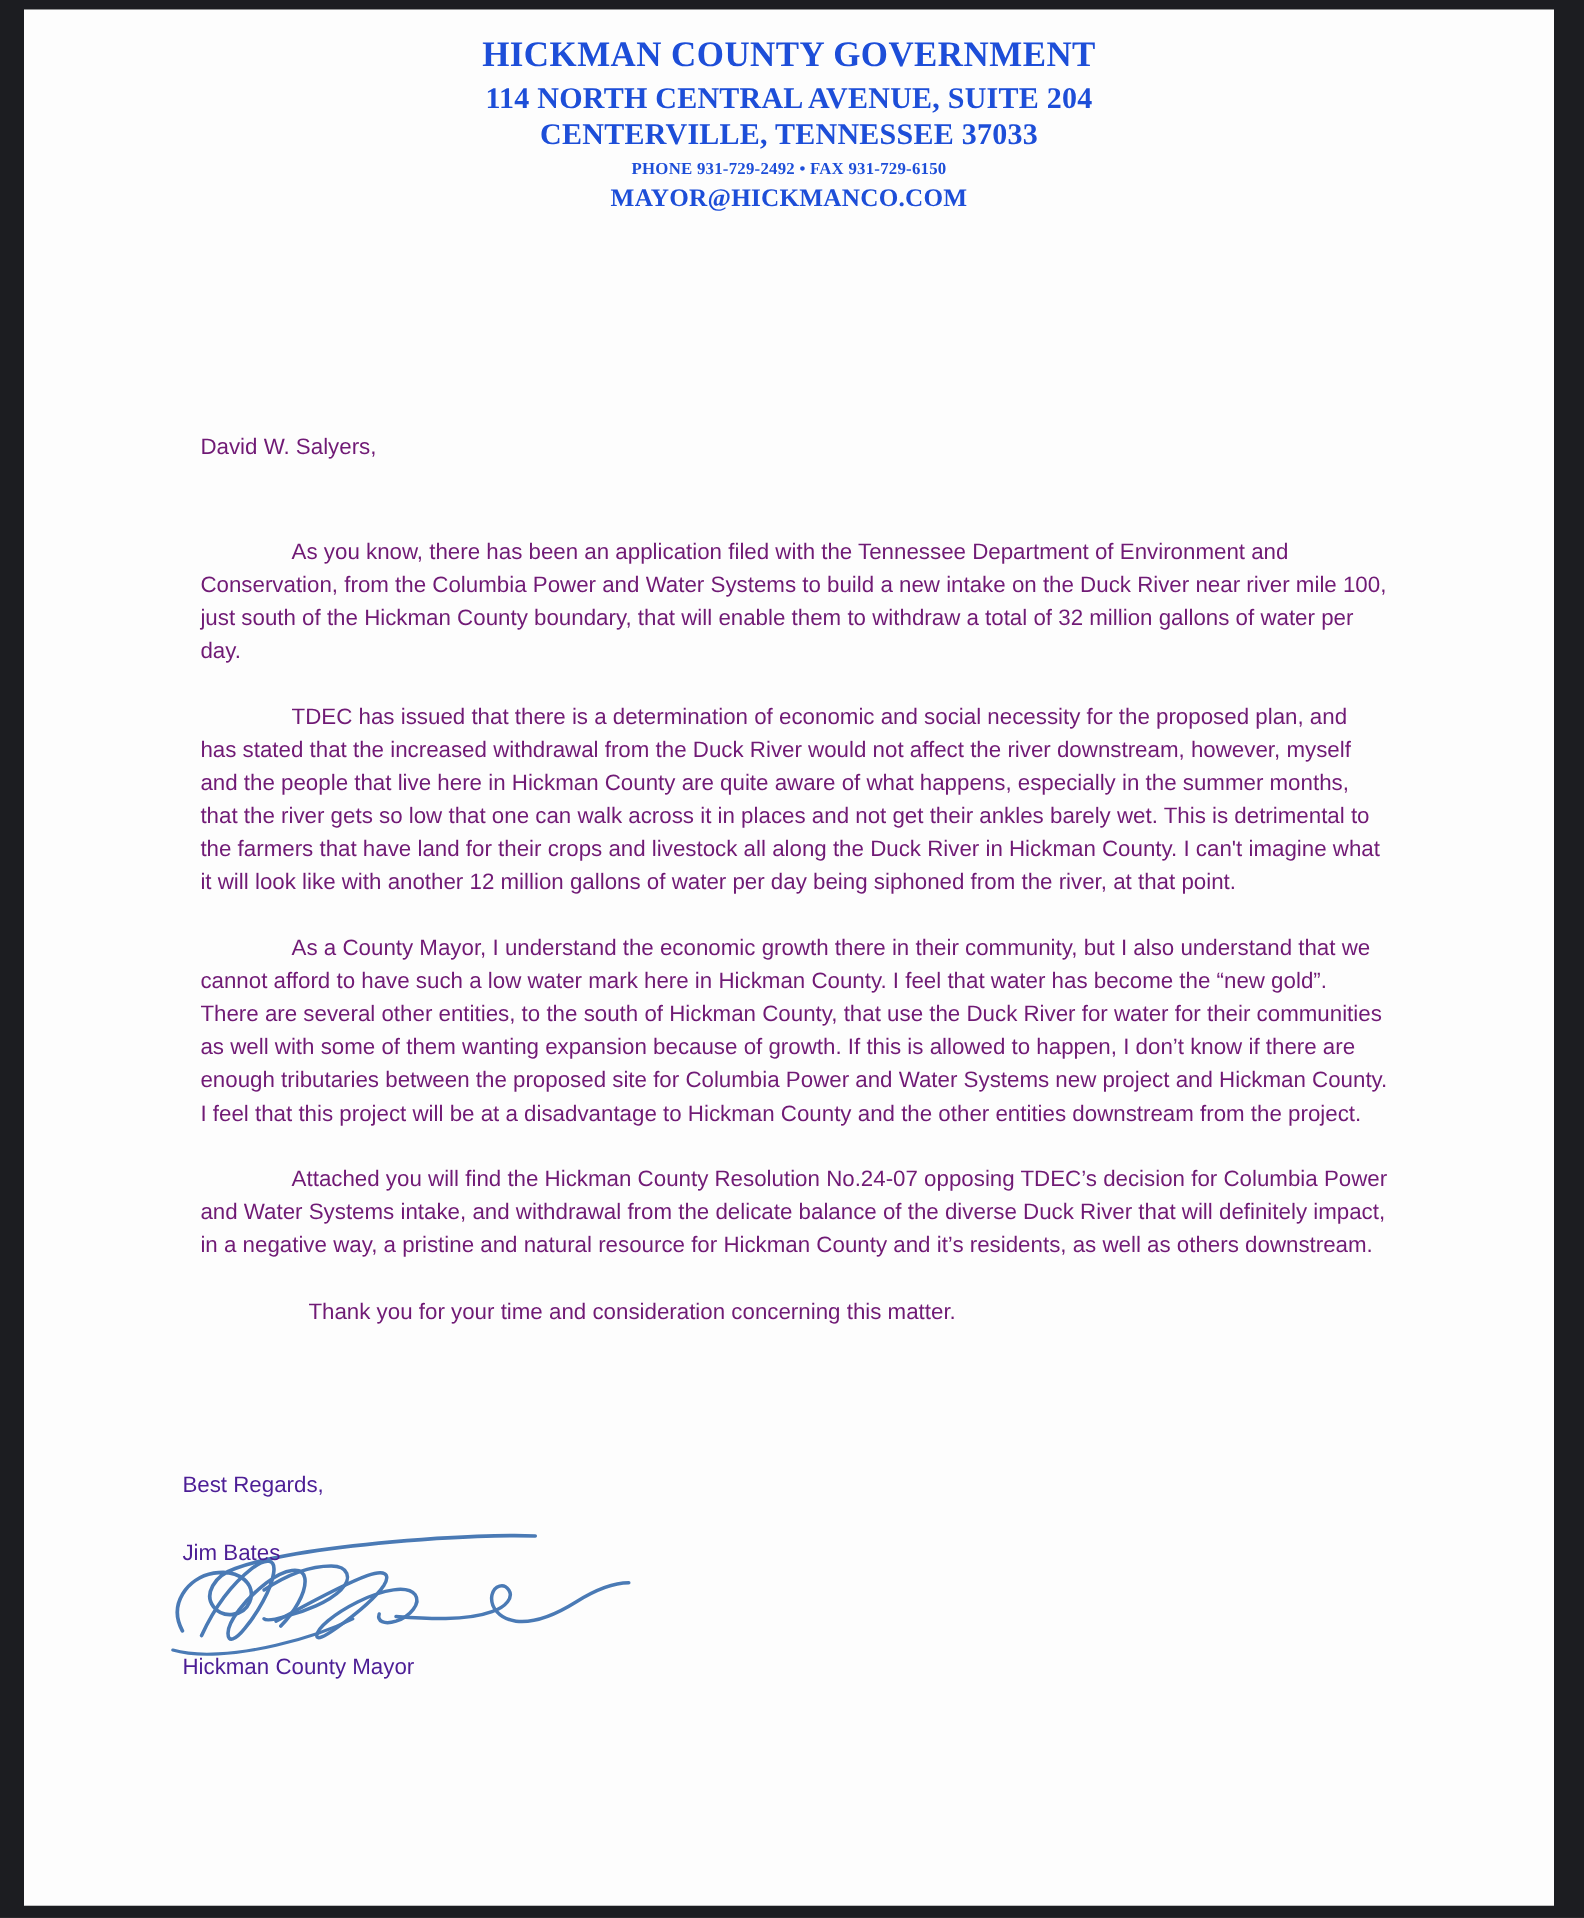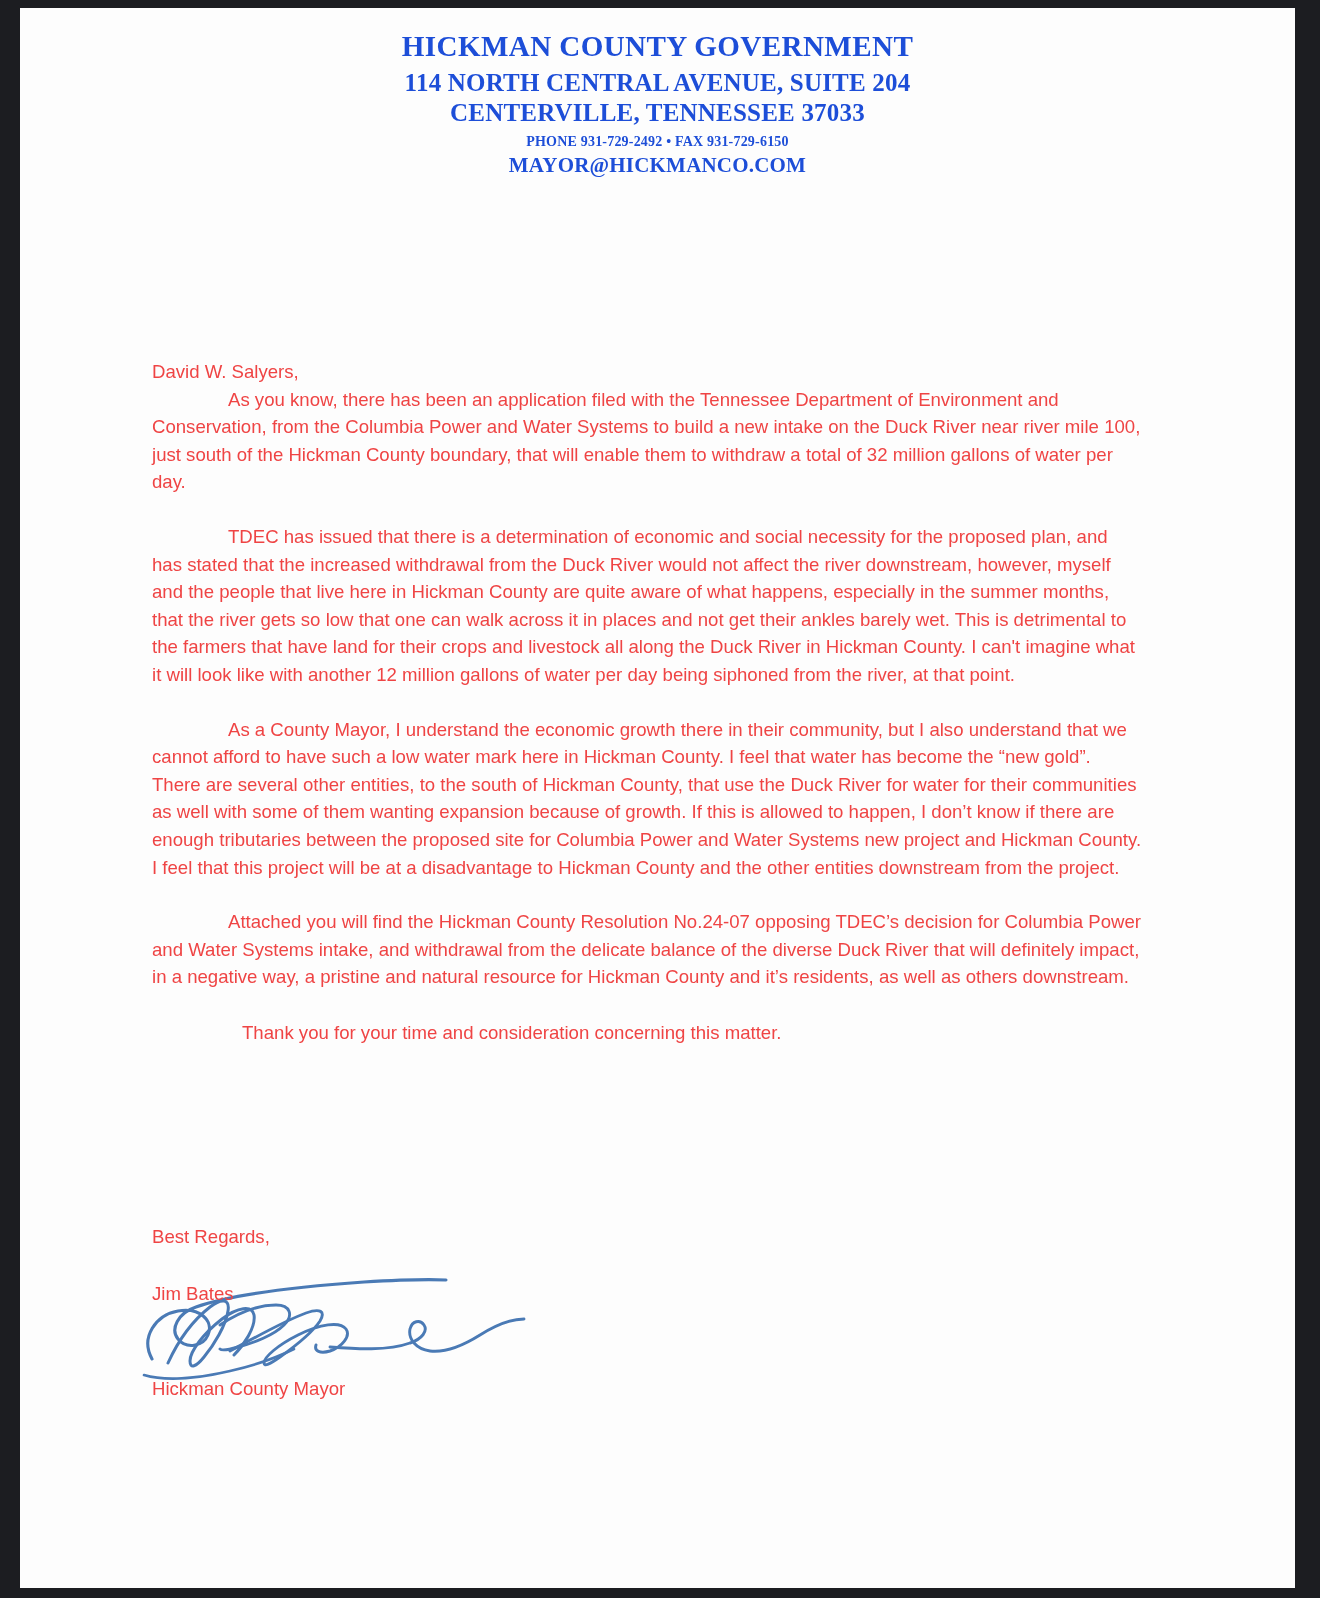--- a/index.html
+++ b/index.html
@@ -94,58 +94,58 @@
     line-height: 1.15;
     margin-top: 3px;
     letter-spacing: 0.2px;
     white-space: nowrap;
     text-align: center;
   }
 
   
   .letter-body {
     position: absolute;
-    left: 132px;
+    left: 147px;
     top: 350px;
     width: 990px;
-    color: #ef4444;
+    color: #701a75;
     font-family: "Liberation Sans", sans-serif;
     font-size: 18.6px;
     line-height: 27.6px;
   }
   .salutation {
     font-size: 18.6px;
     line-height: 27.6px;
     margin: 0 0 0 0;
   }
   .para {
     margin: 0;
     text-indent: 76px;
     text-align: left;
     font-size: 18.6px;
     line-height: 27.6px;
   }
   .para + .para { margin-top: 27px; }
-  #p1 { }
+  #p1 { margin-top: 60px; }
 
   .thanks {
     margin: 14px;
     margin-top: 28px;
     text-indent: 76px;
     font-size: 18.6px;
     line-height: 27.6px;
   }
 
   
   .signoff {
     position: absolute;
     left: 132px;
     top: 1215px;
     width: 700px;
-    color: #ef4444;
+    color: #4c1d95;
     font-size: 18.6px;
     line-height: 27.6px;
   }
   .regards { margin: 0; }
   .signer-name {
     margin: 0;
     margin-top: 29px;
     position: relative;
     z-index: 2;
   }

